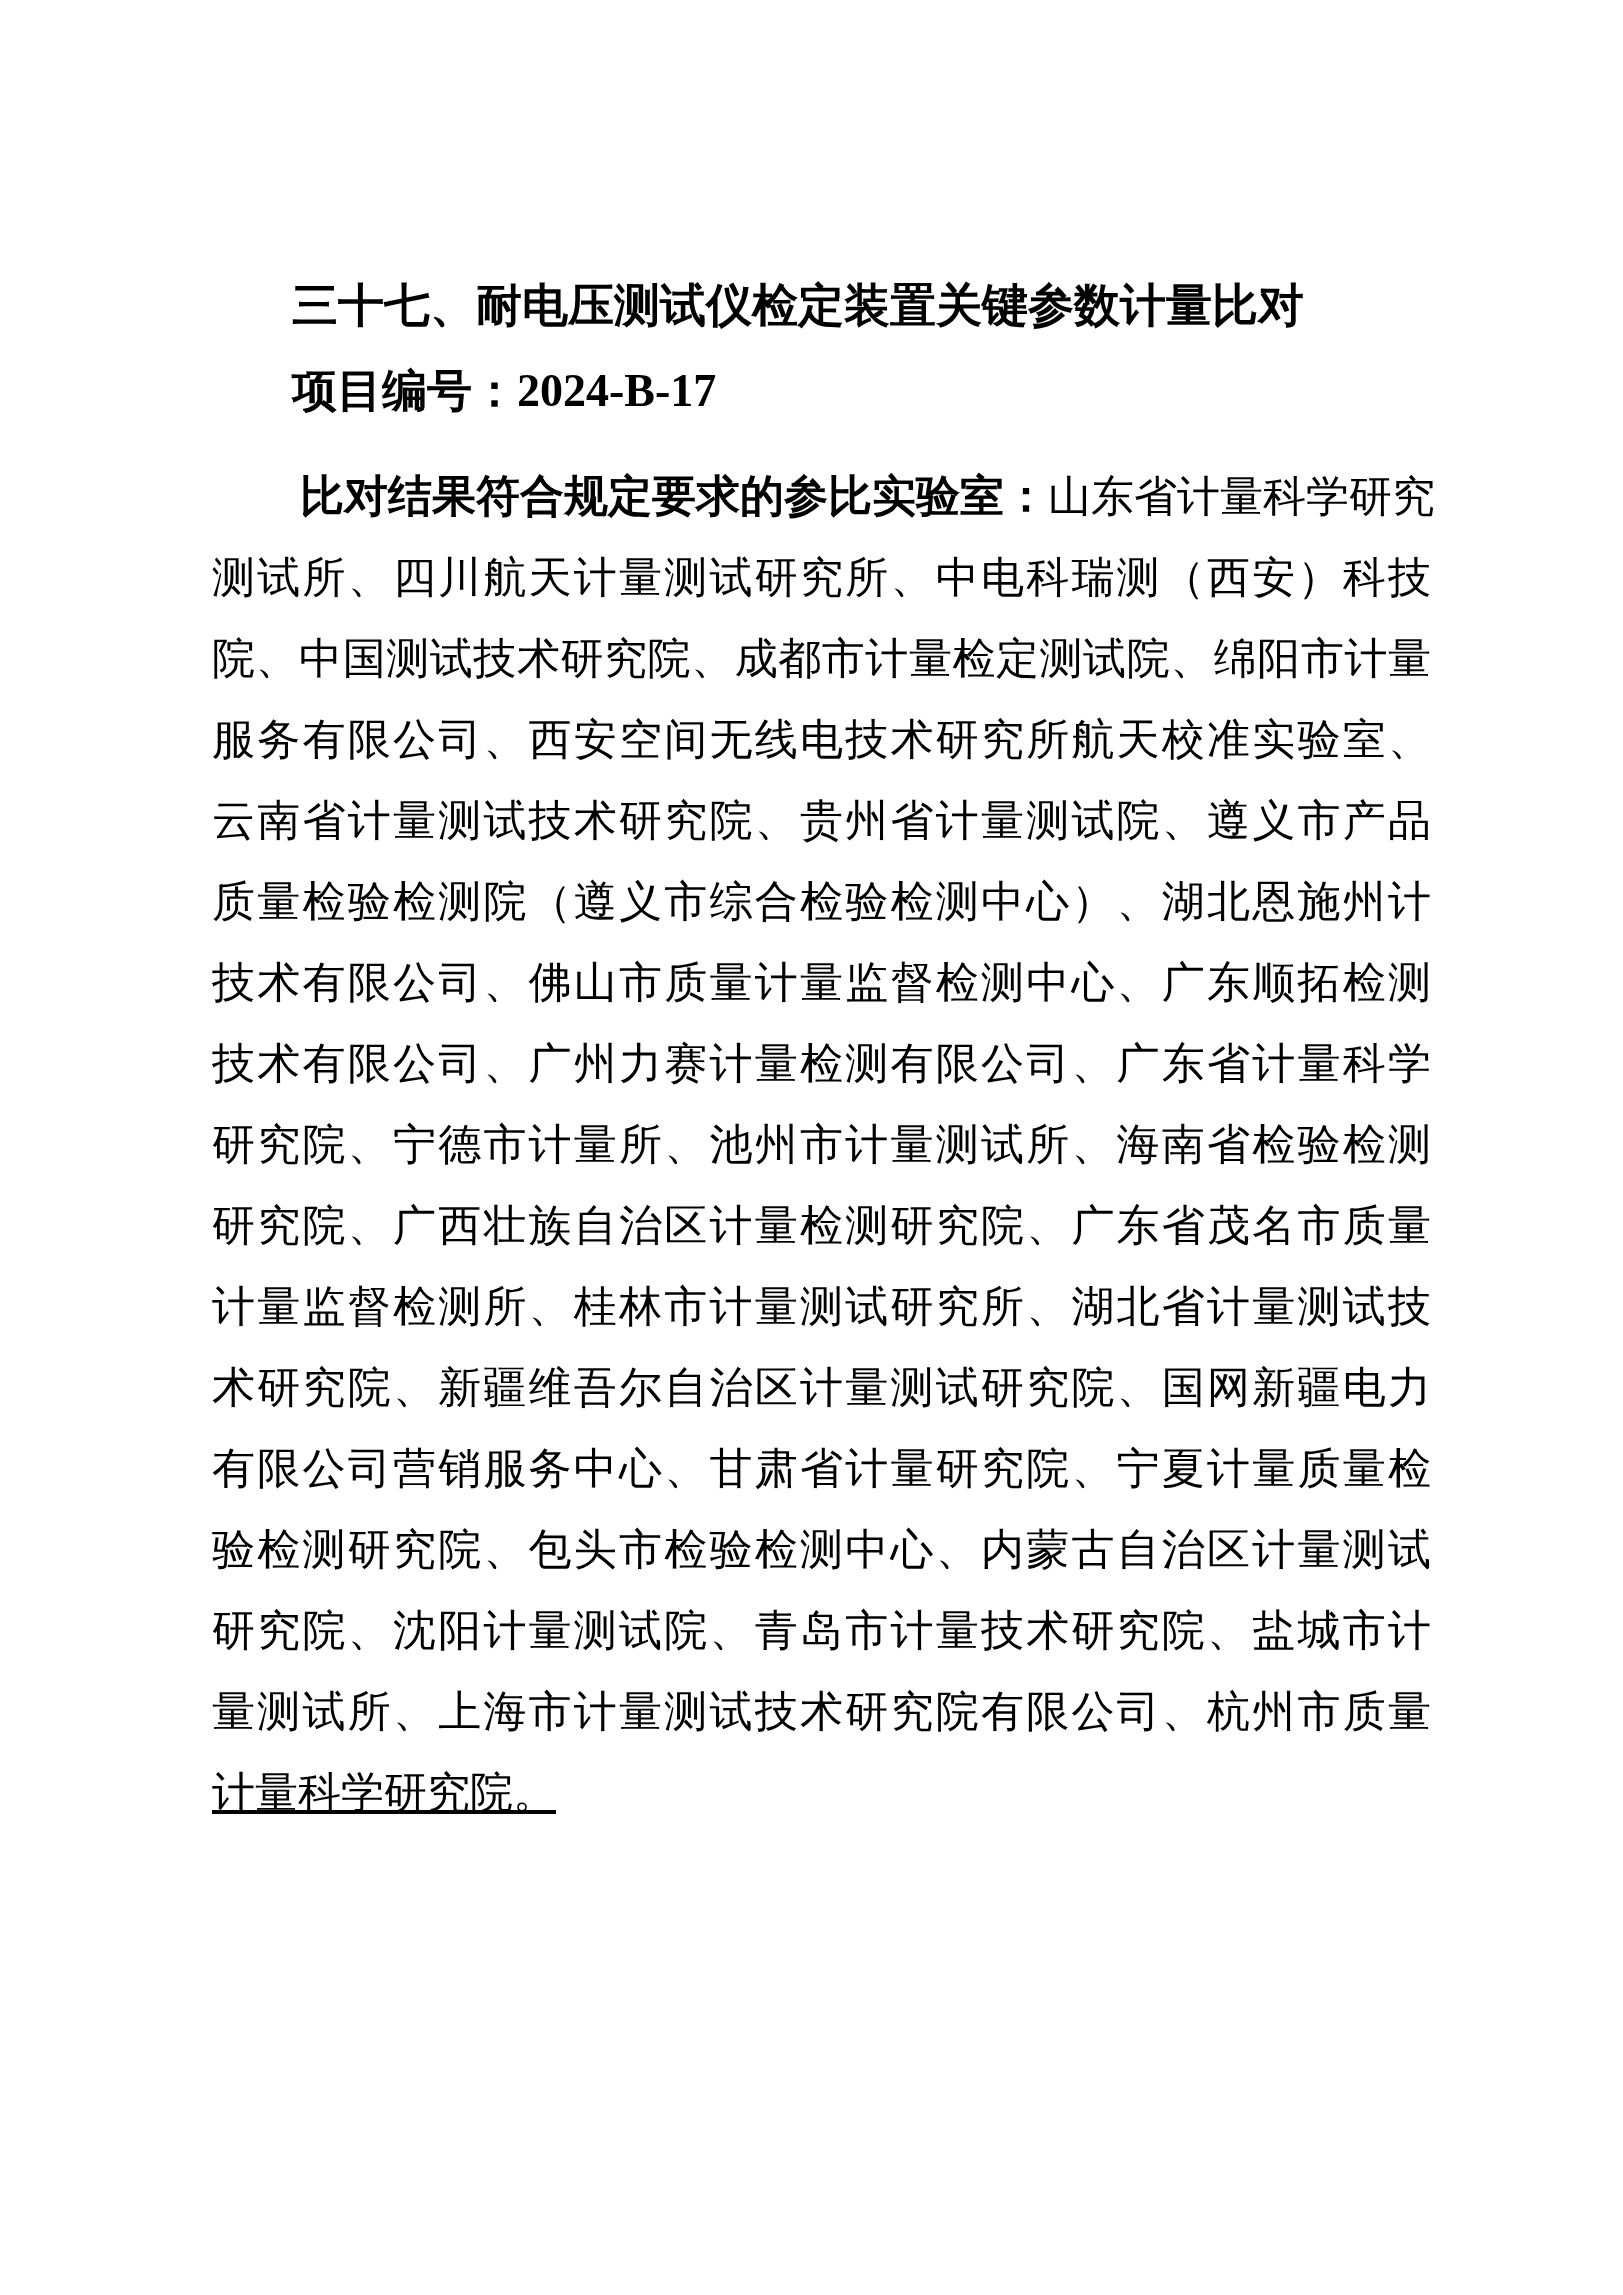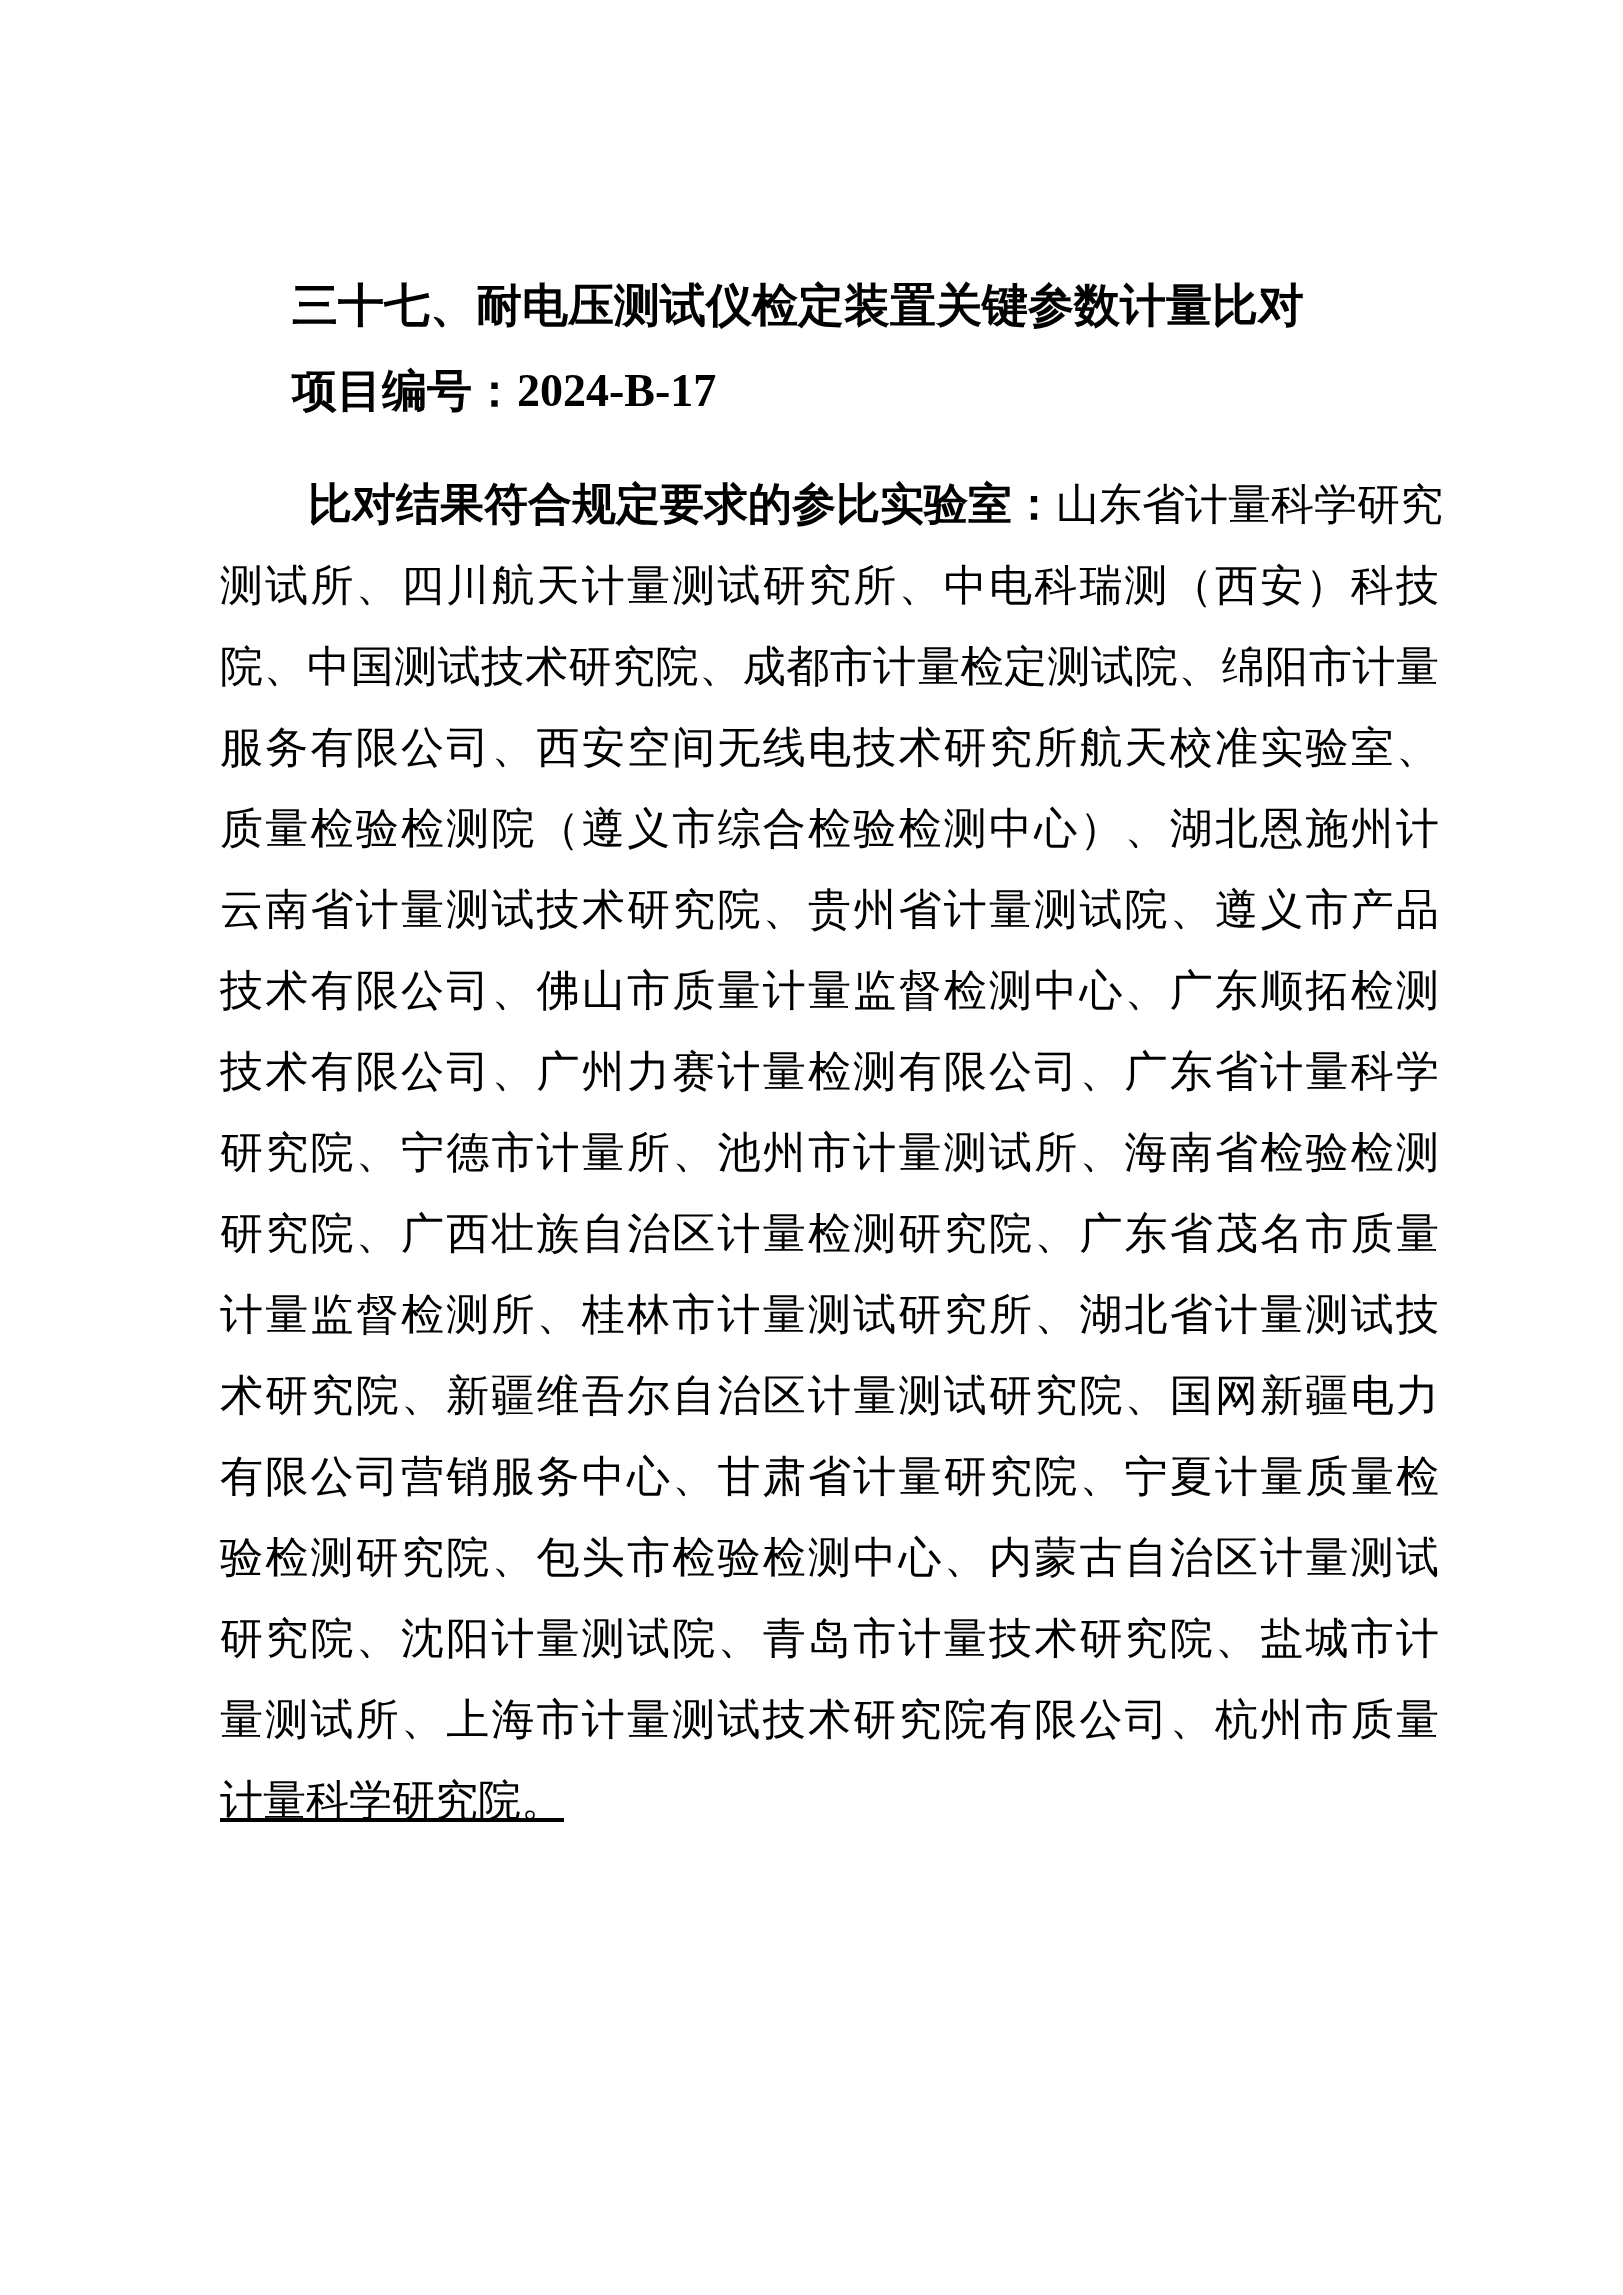--- a/index.html
+++ b/index.html
@@ -42,21 +42,21 @@
     font-size: 46px;
   }
   .meta-value-cjk {
     font-family: "Liberation Serif", "DejaVu Serif", serif;
     font-weight: 400;
     font-size: 44px;
     letter-spacing: 3.1px;
     margin-left: 5.1px;
   }
   .paragraph {
-    margin: 16px;
+    margin: 8px;
   }
   .para-line {
     font-family: "Liberation Serif", "DejaVu Serif", serif;
     font-weight: 400;
     font-size: 43px;
     line-height: 81px;
     text-align: justify;
     text-align-last: justify;
     width: 1219px;
     white-space: nowrap;
@@ -95,22 +95,22 @@
     <div class="head-line">
       <span class="meta-label">项目编号：</span><span class="meta-value-num">2024-B-17</span>
     </div>
 
 
     <div class="paragraph">
       <div class="para-line first"><span class="lead-in-bold">比对结果符合规定要求的参比实验室：</span><span>山东省计量科学研究</span></div>
       <div class="para-line">测试所、四川航天计量测试研究所、中电科瑞测（西安）科技</div>
       <div class="para-line">院、中国测试技术研究院、成都市计量检定测试院、绵阳市计量</div>
       <div class="para-line">服务有限公司、西安空间无线电技术研究所航天校准实验室、</div>
+      <div class="para-line">云南省计量测试技术研究院、贵州省计量测试院、遵义市产品</div>
       <div class="para-line">质量检验检测院（遵义市综合检验检测中心）、湖北恩施州计</div>
-      <div class="para-line">云南省计量测试技术研究院、贵州省计量测试院、遵义市产品</div>
       <div class="para-line">技术有限公司、佛山市质量计量监督检测中心、广东顺拓检测</div>
       <div class="para-line">技术有限公司、广州力赛计量检测有限公司、广东省计量科学</div>
       <div class="para-line">研究院、宁德市计量所、池州市计量测试所、海南省检验检测</div>
       <div class="para-line">研究院、广西壮族自治区计量检测研究院、广东省茂名市质量</div>
       <div class="para-line">计量监督检测所、桂林市计量测试研究所、湖北省计量测试技</div>
       <div class="para-line">术研究院、新疆维吾尔自治区计量测试研究院、国网新疆电力</div>
       <div class="para-line">有限公司营销服务中心、甘肃省计量研究院、宁夏计量质量检</div>
       <div class="para-line">验检测研究院、包头市检验检测中心、内蒙古自治区计量测试</div>
       <div class="para-line">研究院、沈阳计量测试院、青岛市计量技术研究院、盐城市计</div>
       <div class="para-line">量测试所、上海市计量测试技术研究院有限公司、杭州市质量</div>

